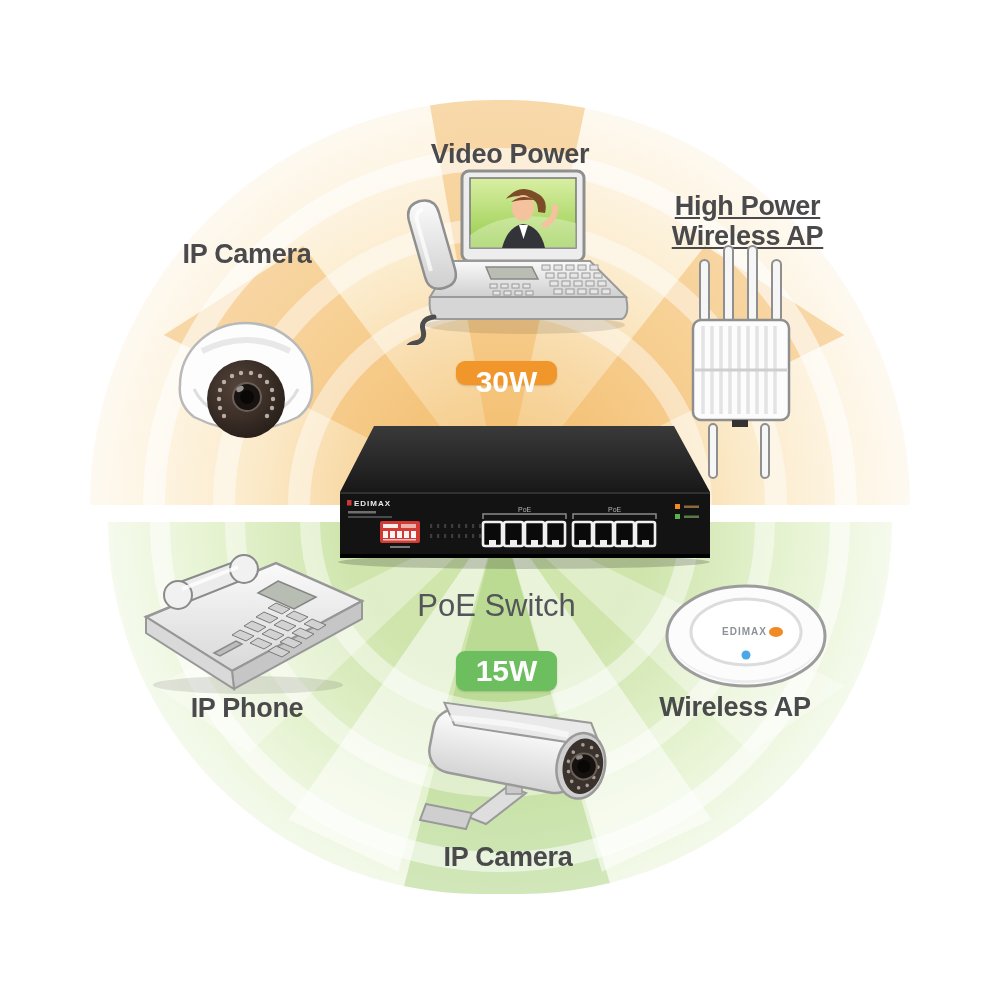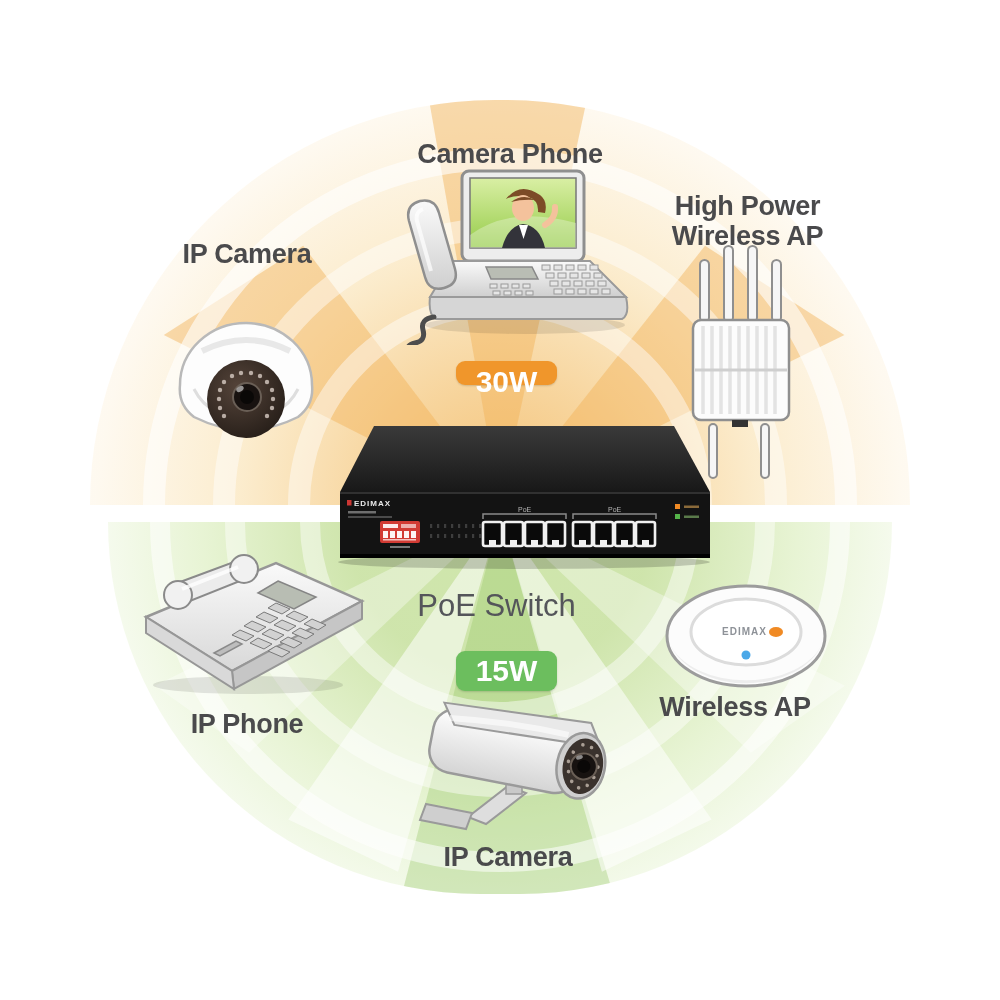--- a/index.html
+++ b/index.html
@@ -51,38 +51,38 @@
     <div class="ray ray-g" style="clip-path:polygon(50% -2%, 37% 104%, 65% 104%);"></div>
     <div class="ray ray-w" style="clip-path:polygon(50% -2%, 23% 80%, 37% 94%);"></div>
     <div class="ray ray-w" style="clip-path:polygon(50% -2%, 63% 94%, 77% 80%);"></div>
     <div class="ray ray-w" style="clip-path:polygon(50% -2%, 6% 44%, 18% 62%);opacity:.65;"></div>
     <div class="ray ray-w" style="clip-path:polygon(50% -2%, 82% 62%, 94% 44%);opacity:.65;"></div>
     <div class="ring ring-bot" style="width:360px;height:360px;"></div>
     <div class="ring ring-bot" style="width:510px;height:510px;"></div>
     <div class="ring ring-bot" style="width:660px;height:660px;border-color:rgba(255,255,255,.55);"></div>
   </div>
 
-  <div class="dev-label abs" style="left:395px;top:139px;width:230px;">Camera Phone</div>
-
-  <div class="dev-label abs" style="left:650px;top:191px;width:195px;">
+  <div class="dev-label abs" style="left:395px;top:139px;width:230px;">Video Power</div>
+
+  <div class="dev-label abs" style="left:650px;top:191px;width:195px;text-decoration:underline;">
     <div>High Power</div>
     <div>Wireless AP</div>
   </div>
 
   <div class="dev-label abs" style="left:148px;top:239px;width:198px;">
     <div>IP Camera</div>
   </div>
 
   <div class="badge abs" style="left: 456px; top: 361px; width: 101px; height: 24px; line-height: 41px; background: rgb(240, 150, 43);">30W</div>
 
   <div class="title abs" style="left:394px;top:588px;width:205px;">PoE Switch</div>
 
   <div class="badge abs" style="left: 456px; top: 651px; width: 101px; height: 40px; line-height: 40px; background: rgb(108, 190, 94);">15W</div>
 
-  <div class="dev-label abs" style="left:157px;top:693px;width:180px;margin-top:16px;">IP Phone</div>
+  <div class="dev-label abs" style="left:157px;top:693px;width:180px;">IP Phone</div>
 
   <div class="dev-label abs" style="left:645px;top:692px;width:180px;">Wireless AP</div>
 
   <div class="dev-label abs" style="left:418px;top:842px;width:180px;">IP Camera</div>
 
   <svg class="abs" style="left:390px;top:165px;" width="255" height="180" viewBox="0 0 255 180">
     <defs>
       <linearGradient id="scr" x1="0" y1="0" x2="0" y2="1">
         <stop offset="0" stop-color="#d9efa4"></stop>
           <stop offset="1" stop-color="#96cc4a"></stop>

